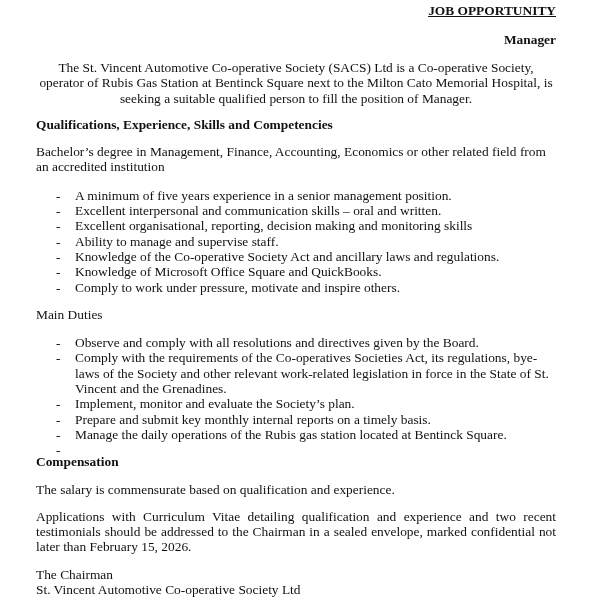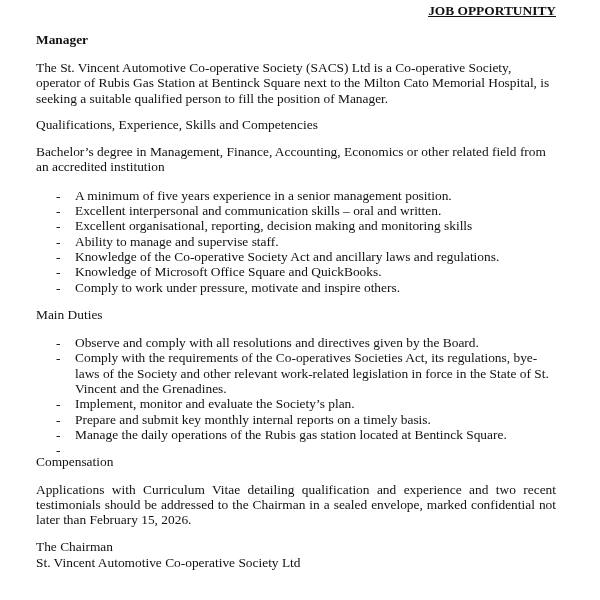--- a/index.html
+++ b/index.html
@@ -1,23 +1,23 @@
 <!DOCTYPE html>
 <html><head>
 <meta charset="utf-8">
 <style>
   html, body { margin: 0; padding: 0; background: #ffffff; }
   body { width: 600px; height: 600px; overflow: hidden; position: relative;
          font-family: "Liberation Serif", serif; color: #111; font-size: 13.4px; line-height: 15.3px; }
   .page { position: absolute; left: 36px; top: 0; width: 520px; }
   .title { text-align: right; font-weight: bold; text-decoration: underline; margin-top: 3px; height: 16px; }
-  .subtitle { text-align: left; font-weight: bold; margin-top: 13px; height: 16px; }
+  .subtitle { text-align: right; font-weight: bold; margin-top: 13px; height: 16px; }
   p { margin: 0; }
-  .intro { margin-top: 12px; }
-  .heading { font-weight: normal; margin-top: 11px; }
+  .intro { margin-top: 12px; text-align: center; }
+  .heading { font-weight: bold; margin-top: 11px; }
   .para { margin-top: 12px; }
   .justify { text-align: justify; }
   ul { list-style: none; margin: 13px 0 0 0; padding: 0; }
   li { position: relative; padding-left: 39px; }
   li .dash { position: absolute; left: 20px; top: 0; }
   .sig { margin-top: 12px; }
 </style>
 </head>
 <body>
 
@@ -42,20 +42,21 @@
   <ul>
     <li><span class="dash">-</span><span>Observe and comply with all resolutions and directives given by the Board.</span></li>
     <li><span class="dash">-</span><span>Comply with the requirements of the Co-operatives Societies Act, its regulations, bye-laws of the Society and other relevant work-related legislation in force in the State of St. Vincent and the Grenadines.</span></li>
     <li><span class="dash">-</span><span>Implement, monitor and evaluate the Society’s plan.</span></li>
     <li><span class="dash">-</span><span>Prepare and submit key monthly internal reports on a timely basis.</span></li>
     <li><span class="dash">-</span><span>Manage the daily operations of the Rubis gas station located at Bentinck Square.</span></li>
     <li><span class="dash">-</span></li>
   </ul>
 
   <p class="heading" style="margin-top:12px;">Compensation</p>
+  <p class="para">The salary is commensurate based on qualification and experience.</p>
   <p class="para justify">Applications with Curriculum Vitae detailing qualification and experience and two recent testimonials should be addressed to the Chairman in a sealed envelope, marked confidential not later than February 15, 2026.</p>
 
   <div class="sig">
     <div>The Chairman</div>
     <div>St. Vincent Automotive Co-operative Society Ltd</div>
 
   </div>
 </div>
 
 </body></html>

